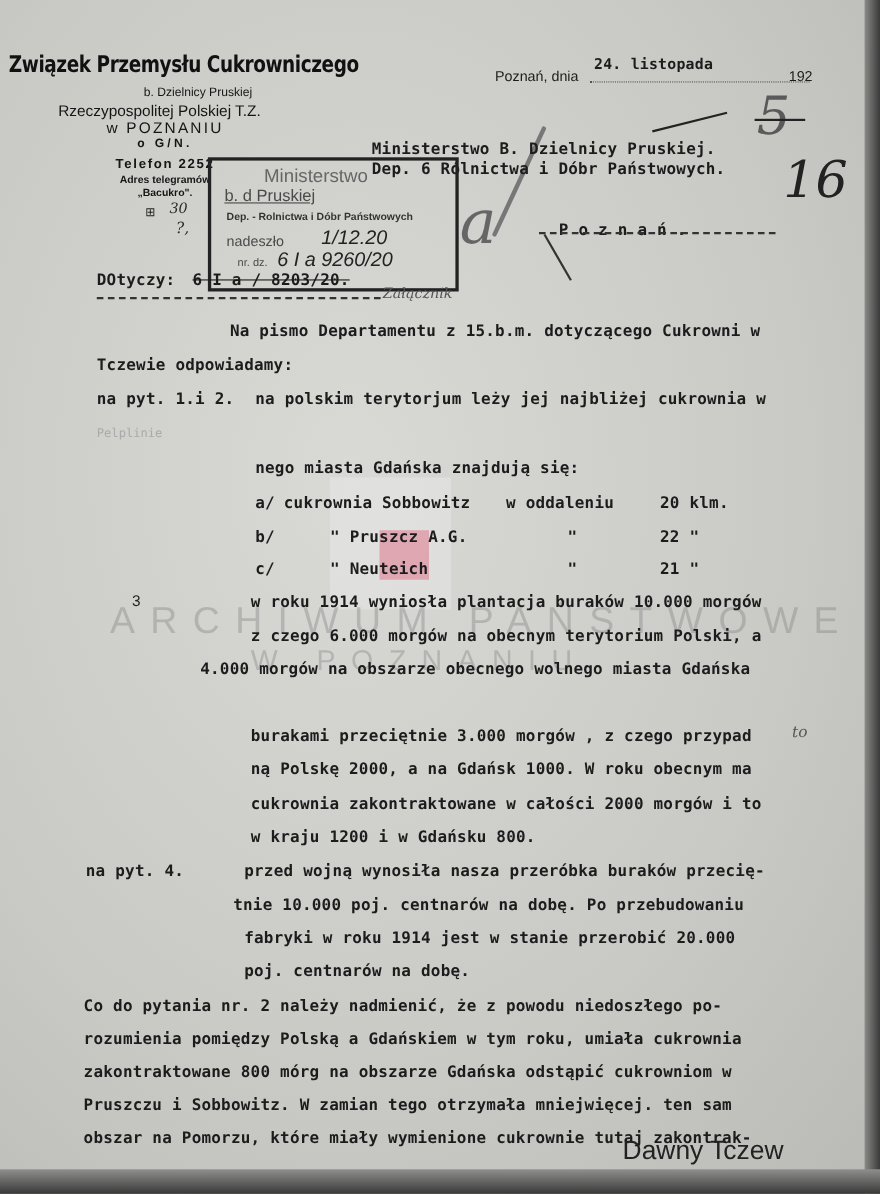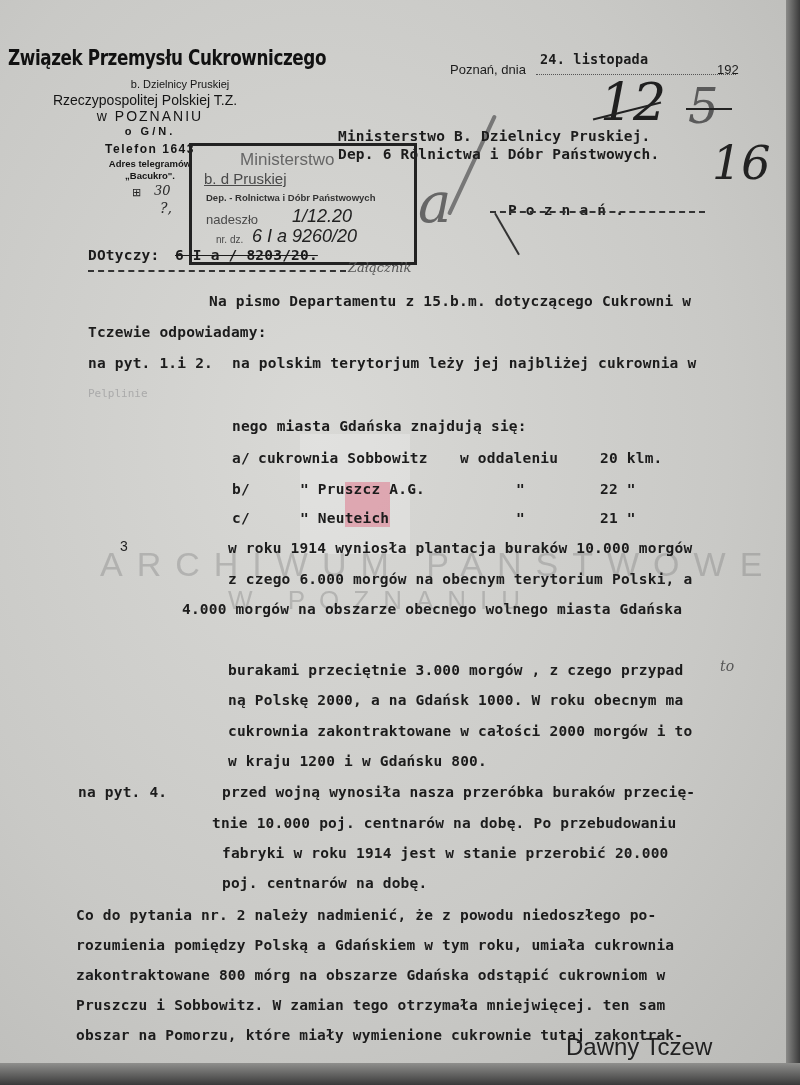--- a/index.html
+++ b/index.html
@@ -25,33 +25,32 @@
 </head>
 <body>
 
 <div class="page">
 
   <div class="abs hdr-title" style="left:8px;top:46px;">Związek Przemysłu Cukrowniczego</div>
   <div class="abs hdr" style="left:80px;top:78px;width:200px;font-size:11px;">b. Dzielnicy Pruskiej</div>
   <div class="abs hdr" style="left:30px;top:92px;width:230px;font-size:14px;">Rzeczypospolitej Polskiej T.Z.</div>
   <div class="abs hdr" style="left:60px;top:108px;width:180px;font-size:14px;letter-spacing:2px;">w POZNANIU</div>
   <div class="abs hdr" style="left:90px;top:125px;width:120px;font-size:11px;letter-spacing:3px;font-weight:bold;">o G/N.</div>
-  <div class="abs hdr" style="left:85px;top:142px;width:130px;font-size:12px;font-weight:bold;letter-spacing:1.5px;">Telefon 1643</div>
+  <div class="abs hdr" style="left:85px;top:142px;width:130px;font-size:12px;font-weight:bold;letter-spacing:1.5px;">Telefon 2252</div>
   <div class="abs hdr" style="left:90px;top:158px;width:120px;font-size:9.5px;font-weight:bold;">Adres telegramów</div>
   <div class="abs hdr" style="left:100px;top:170px;width:100px;font-size:9.5px;font-weight:bold;">„Bacukro".</div>
   <div class="abs" style="left:132px;top:186px;font-size:11px;color:#222;">⊞</div>
   <div class="abs hand" style="left:154px;top:183px;font-size:13px;">30</div>
   <div class="abs hand" style="left:160px;top:200px;font-size:14px;">?,</div>
 
   <div class="abs" style="left:450px;top:62px;font-family:'Liberation Sans',sans-serif;font-size:13px;color:#1c1c1c;">Poznań, dnia</div>
   <div class="abs tw" style="left:540px;top:51px;font-size:13.5px;">24. listopada</div>
   <div class="abs" style="left:536px;top:74px;width:200px;border-top:1px dotted #555;"></div>
   <div class="abs" style="left:717px;top:62px;font-family:'Liberation Sans',sans-serif;font-size:13px;color:#1c1c1c;">192</div>
 
-  <div class="abs hand" style="left:600px;top:72px;font-size:52px;color:#1f1f1f;">12</div>
   <div class="abs" style="left:592px;top:110px;width:70px;border-top:2px solid #222;transform:rotate(-14deg);"></div>
   <div class="abs hand" style="left:688px;top:78px;font-size:48px;color:#5a5a5a;">5</div>
   <div class="abs" style="left:686px;top:108px;width:46px;border-top:2px solid #222;"></div>
   <div class="abs hand" style="left:712px;top:136px;font-size:46px;color:#222;">16</div>
   <div class="abs hand" style="left:418px;top:170px;font-size:56px;color:#666;">a</div>
   <div class="abs" style="left:470px;top:110px;width:4px;height:110px;background:#777;transform:rotate(25deg);border-radius:2px;"></div>
 
   <div class="abs tw" style="left:338px;top:128px;">Ministerstwo B. Dzielnicy Pruskiej.</div>
   <div class="abs tw" style="left:338px;top:146px;">Dep. 6 Rólnictwa i Dóbr Państwowych.</div>
   <div class="abs tw" style="left:508px;top:190px;margin-top:12px;">P o z n a ń .</div>

